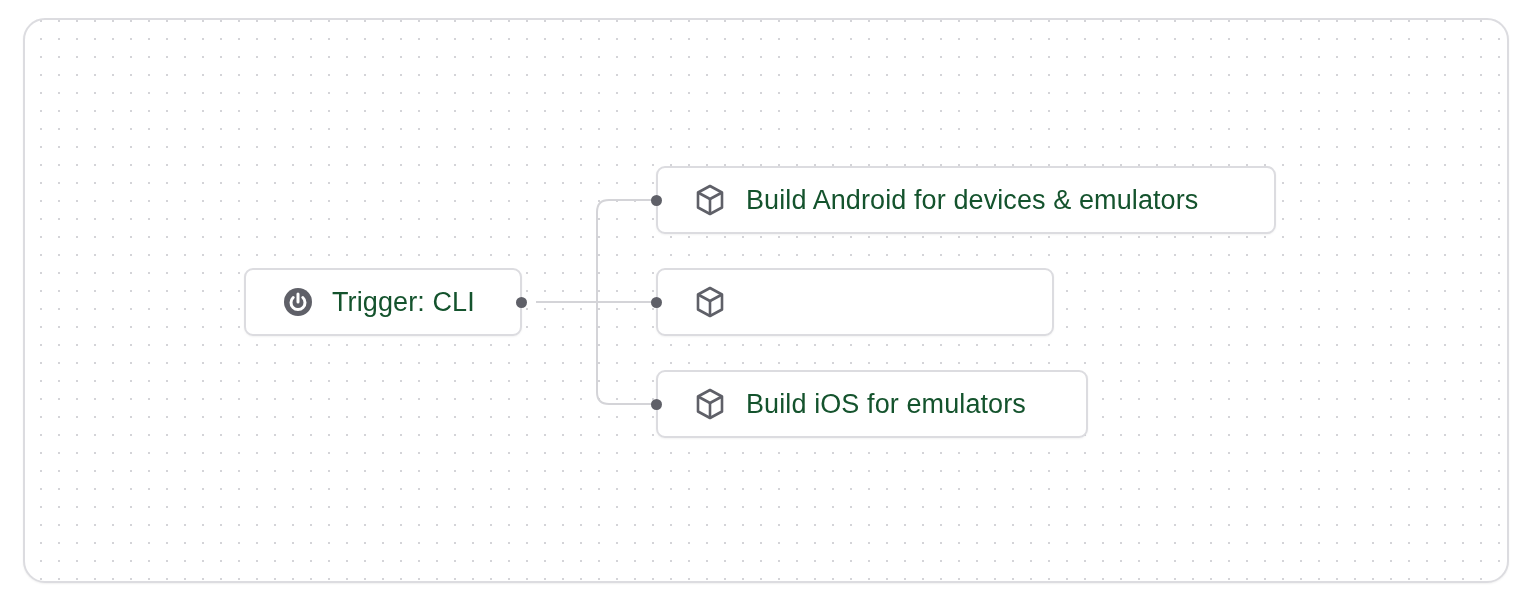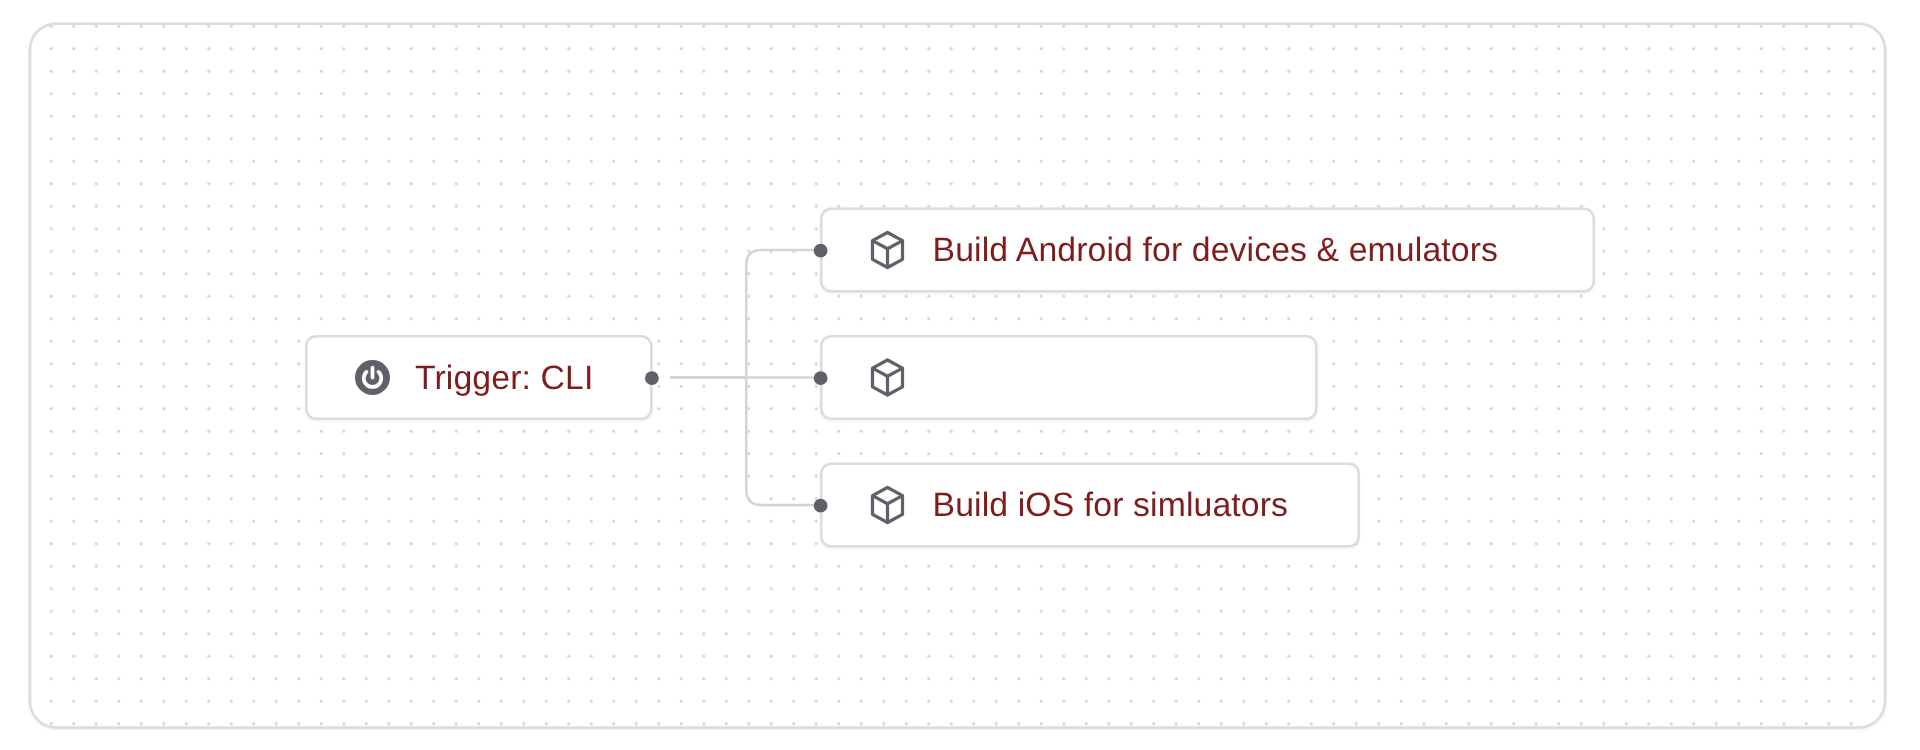--- a/index.html
+++ b/index.html
@@ -15,21 +15,21 @@
     box-shadow: 0 1px 2px rgba(0,0,0,0.06);
   }
   .edges { position:absolute; left:0; top:0; width:1536px; height:600px; pointer-events:none; }
   .node {
     position:absolute; height:68px; box-sizing:border-box;
     border:2px solid #dcdce0; border-radius:9px; background:#ffffff;
     display:flex; align-items:center;
     box-shadow: 0 1px 2px rgba(0,0,0,0.05);
   }
   .node .icon { width:32px; height:32px; display:flex; align-items:center; justify-content:center; }
-  .node .label { font-size:27px; color:#7f1d1d; white-space:nowrap; letter-spacing:0.1px; }
+  .node .label { font-size:27px; color:#14532d; white-space:nowrap; letter-spacing:0.1px; }
   .handle {
     position:absolute; width:11px; height:11px; border-radius:50%;
     background:#5f6068;
   }
   #n-trigger { left:244px; top:268px; width:278px; padding-left:36px; }
   #n-trigger .icon { margin-right:18px; }
   #n-android { left:656px; top:166px; width:620px; padding-left:36px; }
   #n-ios-dev { left:656px; top:268px; width:398px; padding-left:36px; }
   #n-ios-sim { left:656px; top:370px; width:432px; padding-left:36px; }
   .task .icon { margin-right:20px; }
@@ -84,14 +84,14 @@
 
 <div class="node task" id="n-ios-sim">
   <span class="handle" style="left:-7px; top:27px;"></span>
   <span class="icon">
     <svg width="30" height="32" viewBox="0 0 30 32" fill="none" stroke="#5f6068" stroke-width="2.6" stroke-linejoin="round">
       <path d="M15 2 L27 8.5 L27 23.5 L15 30 L3 23.5 L3 8.5 Z"></path>
       <path d="M3 8.5 L15 15 L27 8.5"></path>
       <path d="M15 15 L15 30"></path>
     </svg>
   </span>
-  <span class="label">Build iOS for simluators</span>
+  <span class="label">Build iOS for emulators</span>
 </div>
 
 </body></html>

